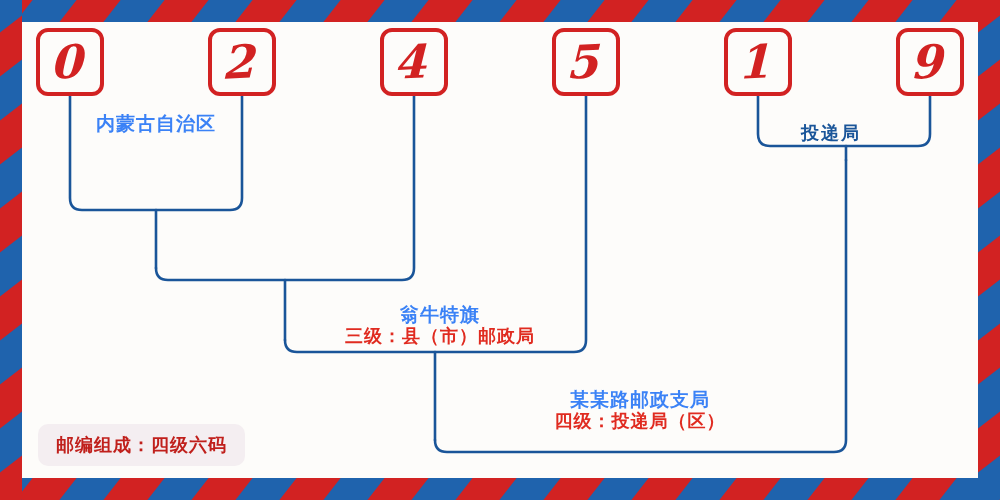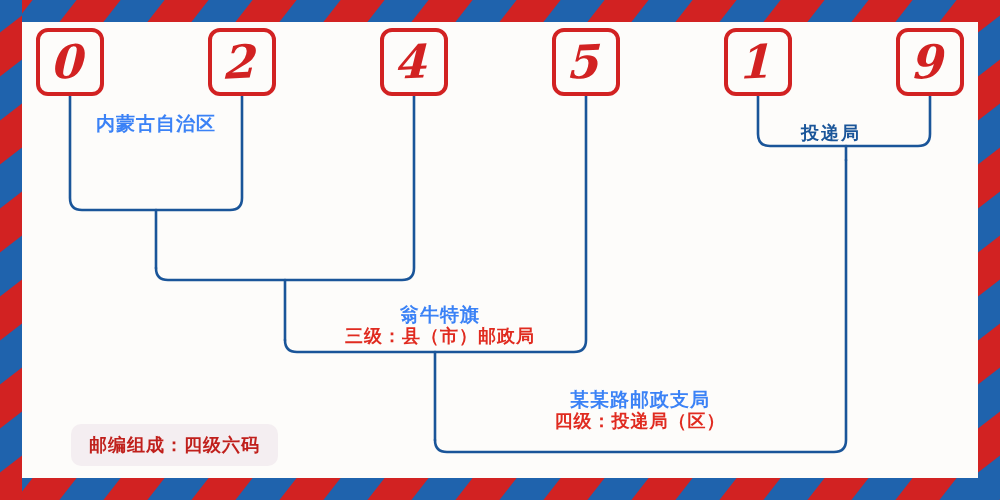--- a/index.html
+++ b/index.html
@@ -252,15 +252,15 @@
     <span class="sub">四级：投递局（区）</span>
   </div>
 
   <div class="label" style="left:300px;top:303px;width:280px;">
     <span class="ttl">翁牛特旗</span>
     <span class="sub">三级：县（市）邮政局</span>
   </div>
 
   <div class="mini-label" style="left:801px;top:109px;margin-top:12px;">投递局</div>
 
-  <div class="badge" style="left:38px;top:424px;margin-left:33px;">邮编组成：四级六码</div>
+  <div class="badge" style="left:38px;top:424px;">邮编组成：四级六码</div>
 
 </div>
 
 </body></html>

